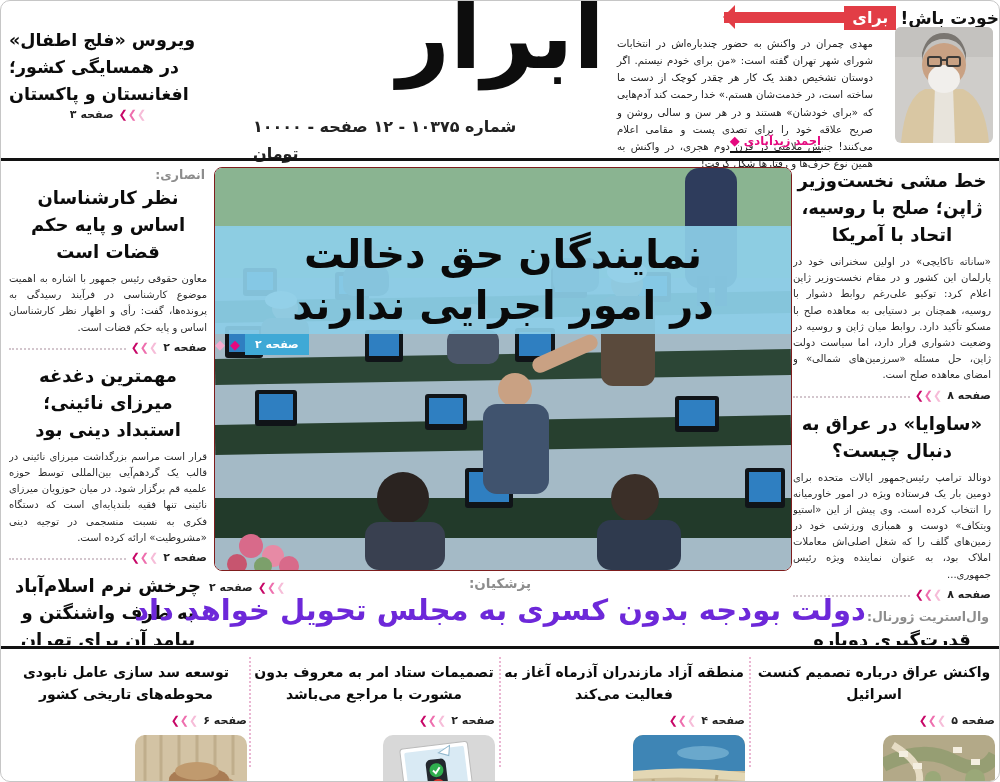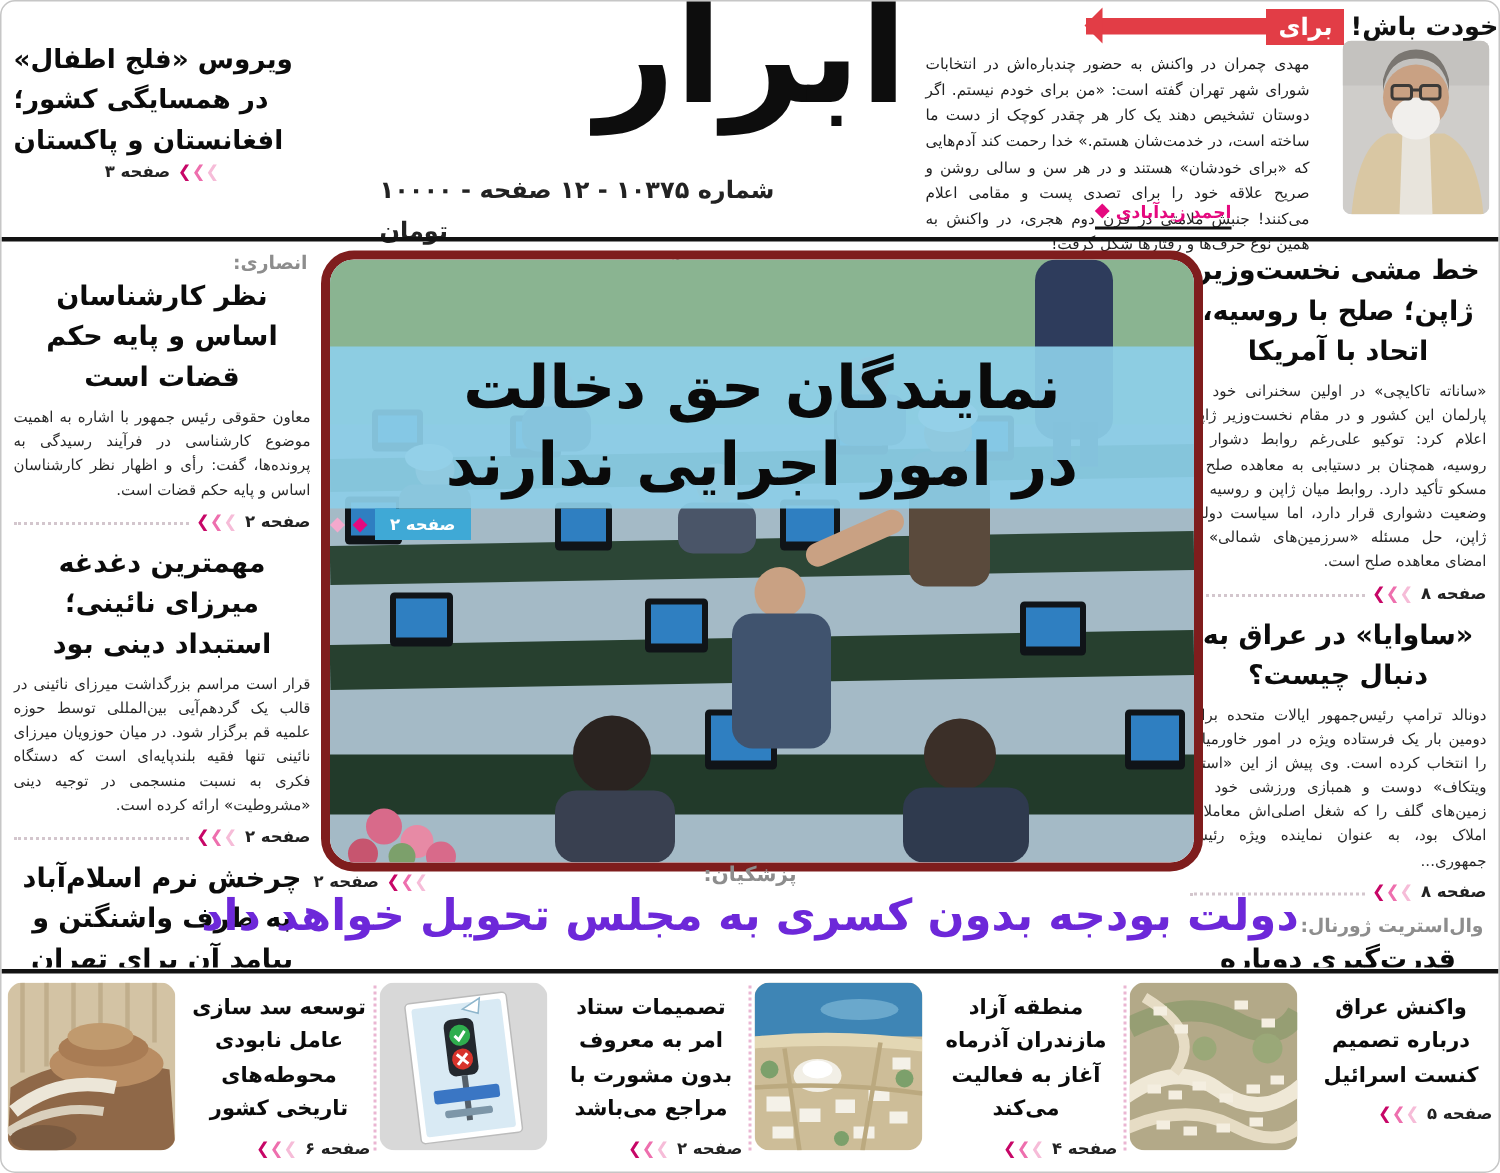--- a/index.html
+++ b/index.html
@@ -40,38 +40,38 @@
   
   .sidecol{position:absolute;top:164px;width:198px;height:480px;overflow:hidden;
         display:flex;flex-direction:column;}
   .sidecol.left{left:8px;}
   .sidecol.right{right:8px;}
   .story{margin-bottom:6px;}
   .story .kicker{font-size:12.5px;font-weight:800;color:#8d8d8d;text-align:right;margin:2px 2px 1px;}
   .story .hl{font-size:18px;font-weight:800;line-height:1.5;text-align:center;color:#0c0c0c;margin:2px 0 6px;}
   .story .body{font-size:10px;line-height:1.62;text-align:justify;color:#2a2a2a;margin-bottom:5px;}
   
-  .lead{position:absolute;left:213px;top:166px;width:576px;height:402px;border:6px solid #7f1d1d;
-        border-radius:22px;overflow:hidden;}
+  .lead{position:absolute;left:213px;top:166px;width:576px;height:402px;border:1px solid #7f1d1d;
+        border-radius:8px;overflow:hidden;}
   .lead svg{display:block;}
   .lead-overlay{position:absolute;left:0;right:0;top:58px;height:108px;background:rgba(140,205,231,.93);
         display:flex;flex-direction:column;justify-content:center;}
   .lead-overlay .l1,.lead-overlay .l2{font-size:40px;font-weight:800;color:#0a0a0a;text-align:center;line-height:1.28;}
   .lead-chip{position:absolute;left:0;top:166px;display:flex;align-items:center;gap:5px;}
   .lead-chip .chipbox{background:#3fa9d6;color:#fff;font-size:11px;font-weight:700;padding:4px 10px;}
   .diamond{color:#e5097f;font-size:13px;}
   .diamond.lt{color:#f4a9cd;}
   
   .budget-kicker{position:absolute;top:574px;left:0;right:0;text-align:center;
         font-size:13.5px;font-weight:800;color:#8d8d8d;}
   .budget-hl{position:absolute;top:592px;left:120px;right:120px;text-align:center;
         font-size:29px;font-weight:700;color:#6d28d9;}
   .budget-marker{position:absolute;top:580px;left:208px;}
   
-  .bbox{position:absolute;top:654px;width:242px;height:120px;display:flex;flex-direction:row;
+  .bbox{position:absolute;top:654px;width:242px;height:120px;display:flex;flex-direction:column;
         align-items:flex-start;gap:8px;}
   .bbox .img{width:112px;height:112px;border-radius:10px;overflow:hidden;flex:0 0 auto;order:2;}
   .bbox .txt{flex:1;order:1;padding-top:6px;}
   .bbox .hl{font-size:14px;font-weight:800;line-height:1.6;text-align:center;color:#0c0c0c;}
   .bbox .marker{margin-top:8px;}
   .vsep{position:absolute;top:656px;height:110px;border-left:2px dotted #eab6d2;}
 </style>
 </head>
 <body>
 

